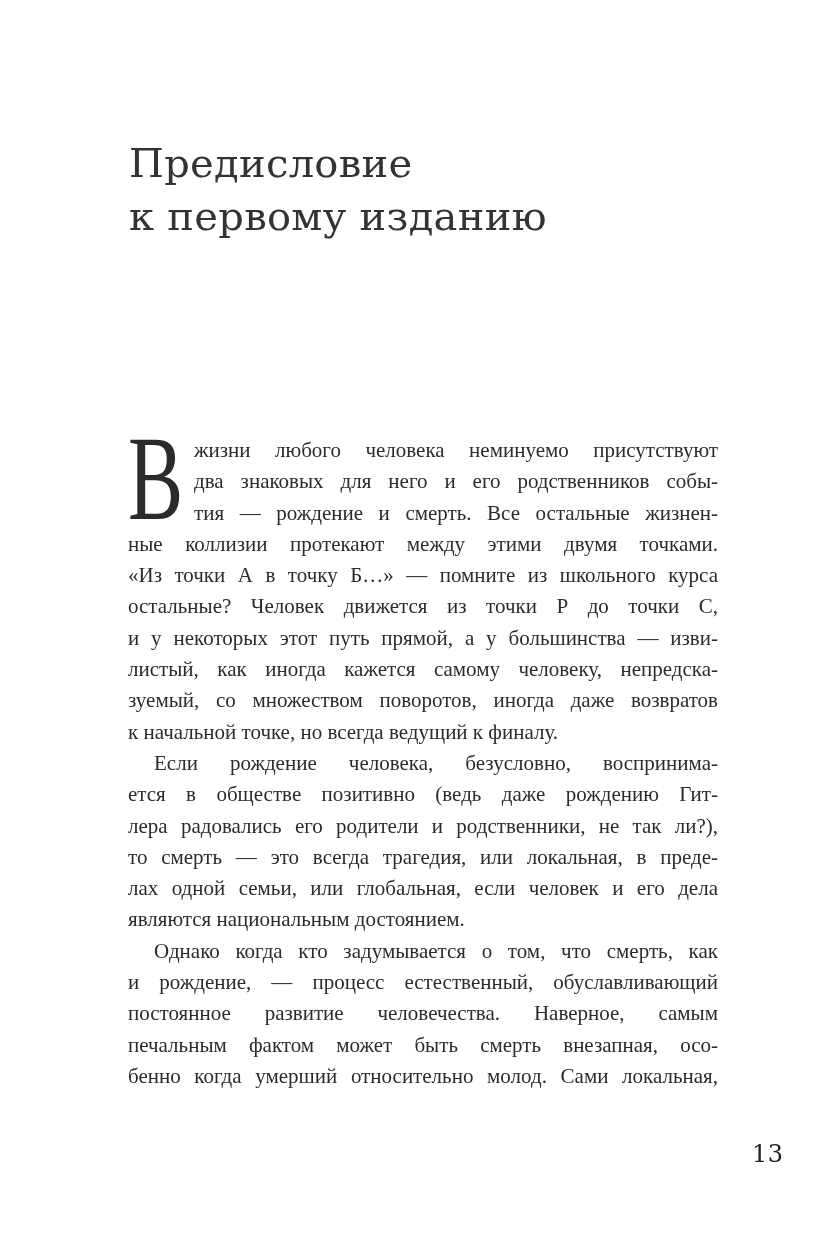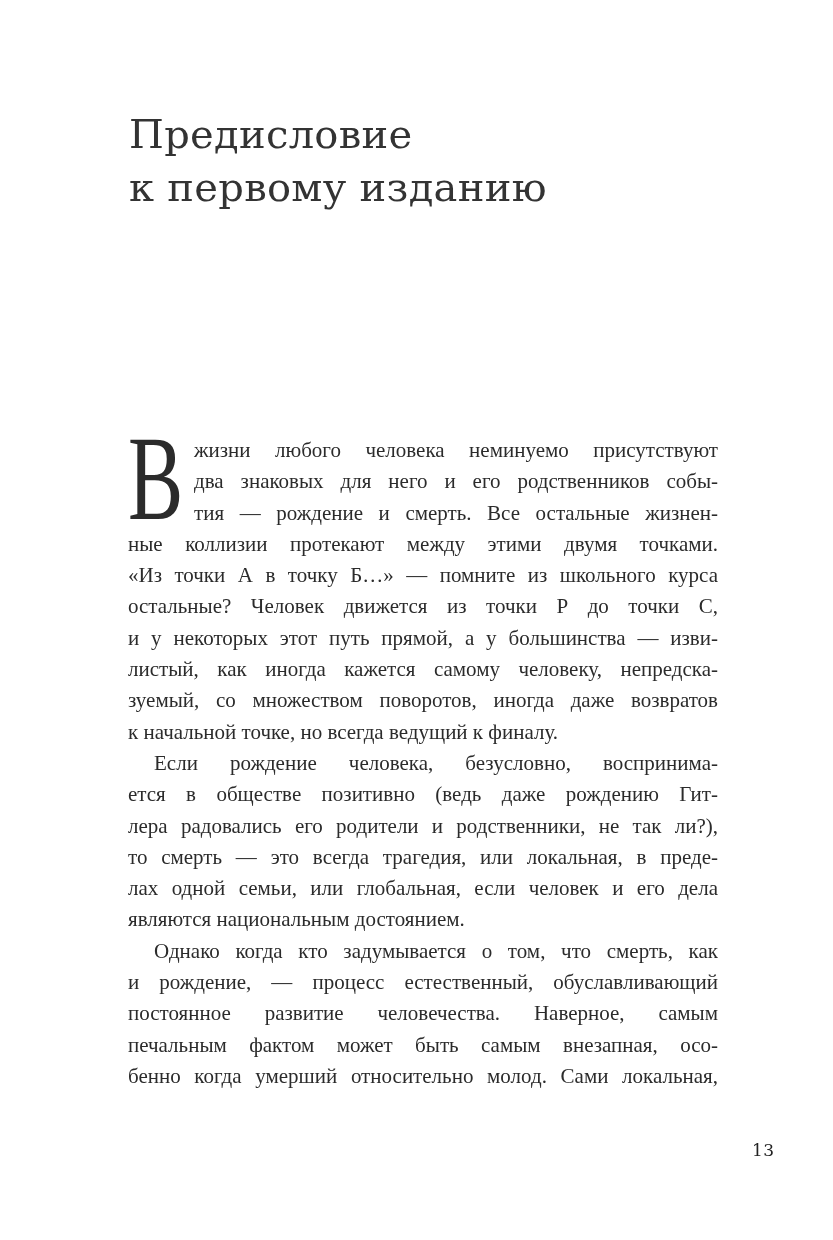--- a/index.html
+++ b/index.html
@@ -8,21 +8,21 @@
     position: relative;
     width: 833px;
     height: 1240px;
     background: #ffffff;
     overflow: hidden;
     font-family: "Liberation Serif", serif;
   }
   .chapter-title {
     position: absolute;
     left: 129px;
-    top: 108px;
+    top: 137px;
     font-family: "DejaVu Serif", serif;
     font-weight: normal;
     font-size: 40px;
     line-height: 53px;
     color: #333333;
     letter-spacing: 0.3px;
   }
   .textblock {
     position: absolute;
     left: 128px;
@@ -52,21 +52,21 @@
     text-align-last: justify;
   }
   .para .line.final { text-align-last: left; }
   .para.cont .line.final { text-align-last: justify; }
   .para.indent-first .line.first { text-indent: 26px; font-family: Liberation Serif, serif; }
   .page-number {
     position: absolute;
     left: 752px;
     top: 1140px;
     font-family: "DejaVu Serif", serif;
-    font-size: 17px;
+    font-size: 24px;
     color: #222222;
     letter-spacing: 0.5px;
   }
 </style>
 </head>
 <body>
 
 <div class="page">
 
   <h1 class="chapter-title">
@@ -93,20 +93,20 @@
         <div class="line">ется в обществе позитивно (ведь даже рождению Гит-</div>
         <div class="line">лера радовались его родители и родственники, не так ли?),</div>
         <div class="line">то смерть — это всегда трагедия, или локальная, в преде-</div>
         <div class="line">лах одной семьи, или глобальная, если человек и его дела</div>
         <div class="line final">являются национальным достоянием.</div>
       </div>
     <div class="para indent-first cont">
         <div class="line first">Однако когда кто задумывается о том, что смерть, как</div>
         <div class="line">и рождение, — процесс естественный, обуславливающий</div>
         <div class="line">постоянное развитие человечества. Наверное, самым</div>
-        <div class="line">печальным фактом может быть самым внезапная, осо-</div>
+        <div class="line">печальным фактом может быть смерть внезапная, осо-</div>
         <div class="line final">бенно когда умерший относительно молод. Сами локальная,</div>
       </div>
   </section>
 
   <div class="page-number">13</div>
 
 </div>
 
 </body></html>

